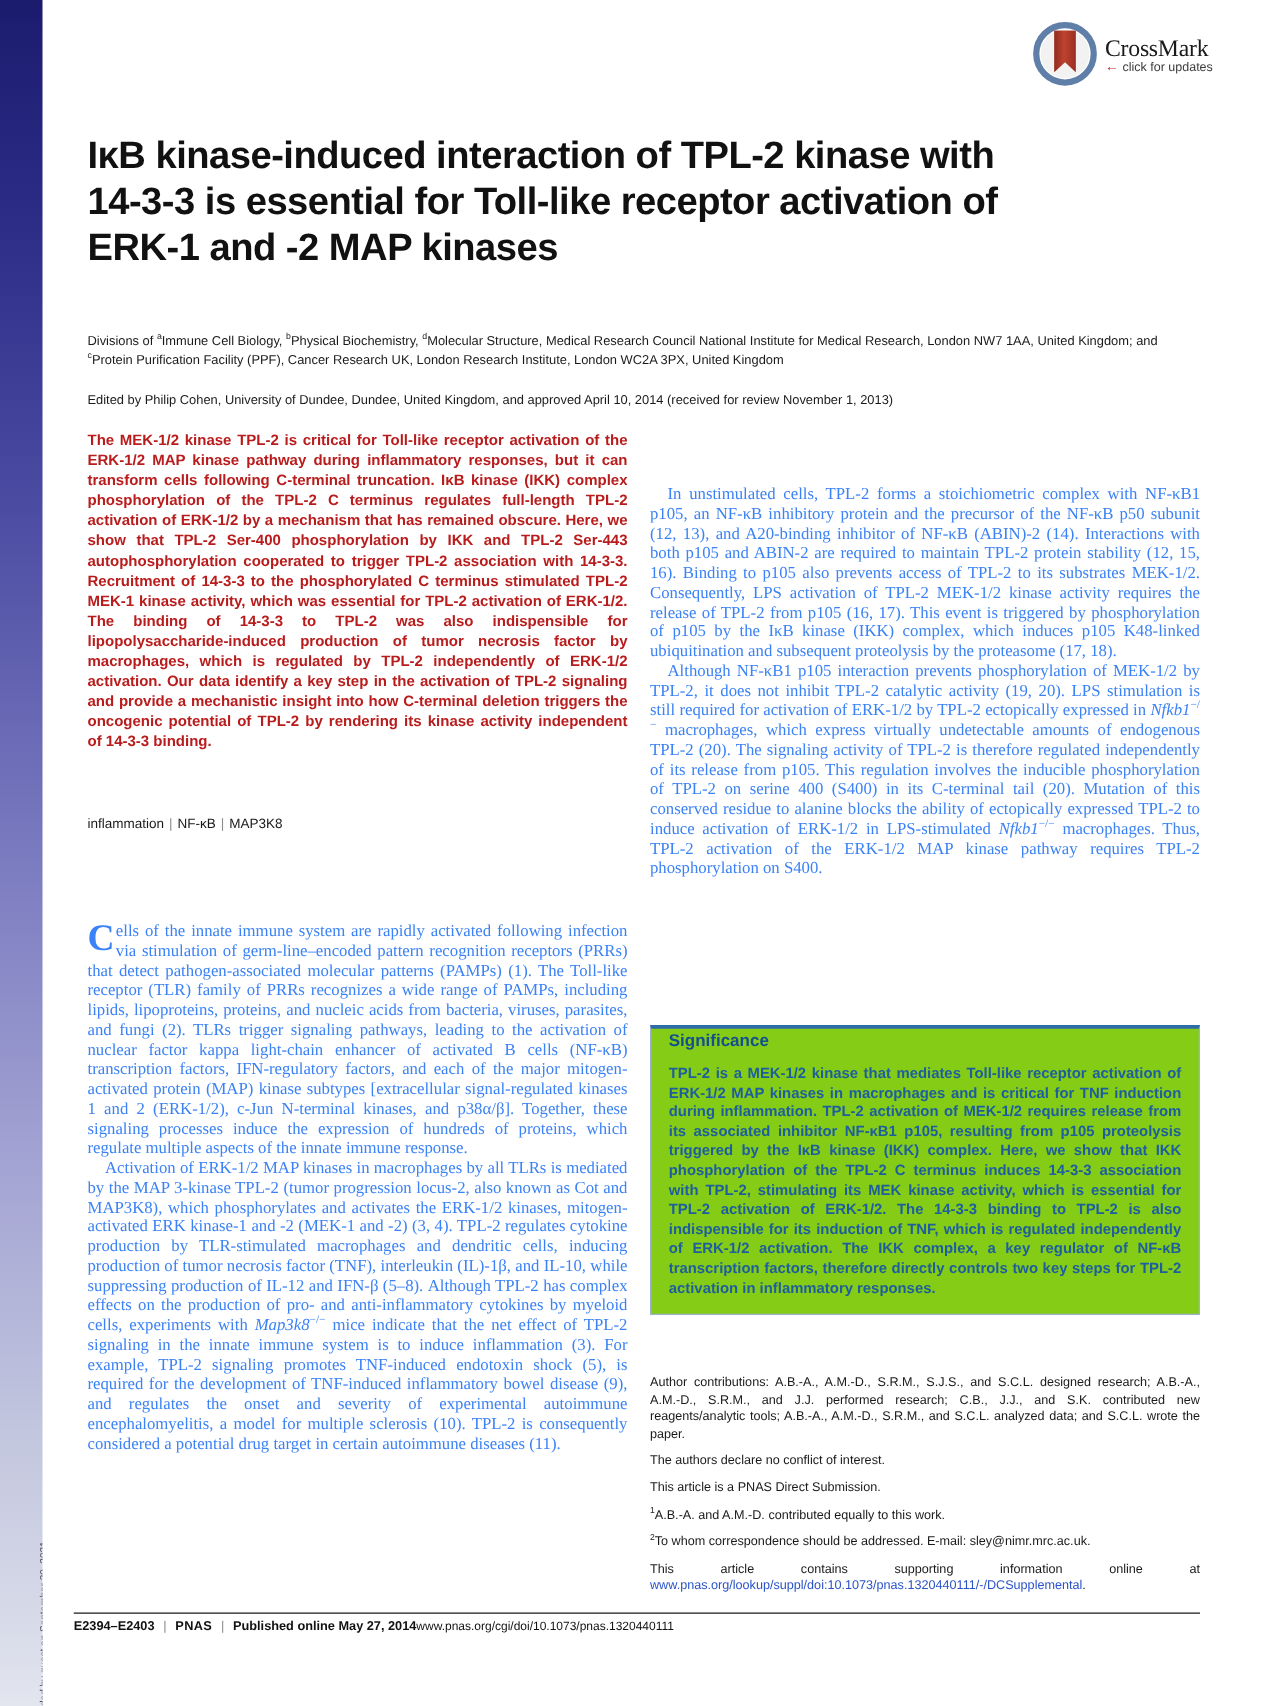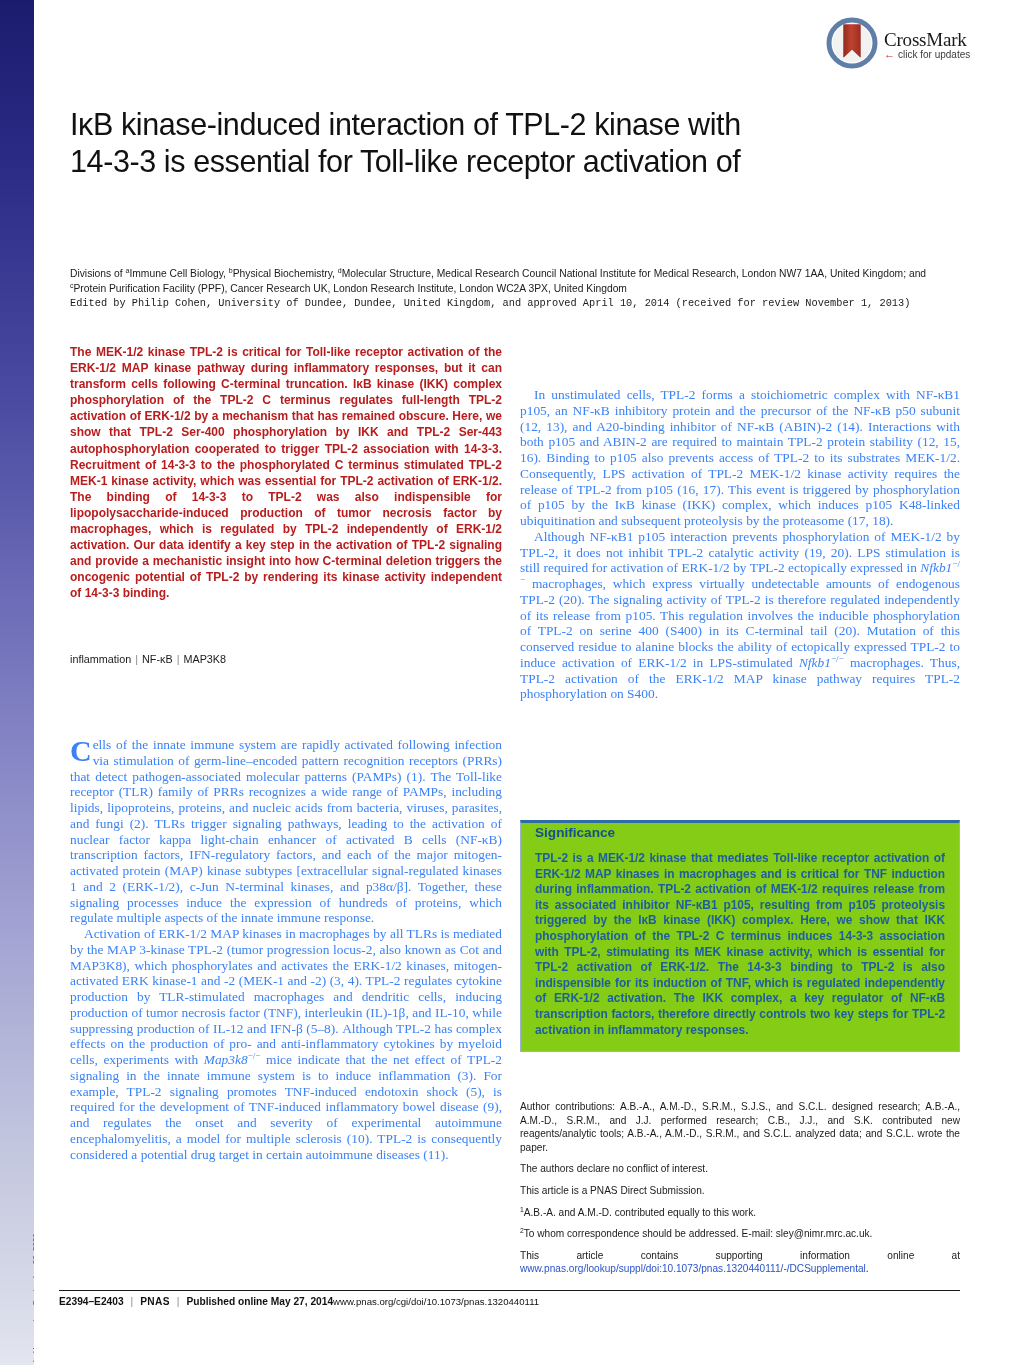--- a/index.html
+++ b/index.html
@@ -91,21 +91,21 @@
   }
   .cm-arrow { color: #b3281e; font-size: 11px; line-height: 1; }
 
   
   #title {
     position: absolute;
     left: 36px;
     top: 86px;
     width: 890px;
     font-family: "Liberation Sans", sans-serif;
-    font-weight: normal;
+    font-weight: bold;
     font-size: 30.5px;
     line-height: 37px;
     letter-spacing: -0.4px;
     color: #111;
   }
 
   #authors {
     position: absolute;
     left: 36px;
     top: 218px;
@@ -125,23 +125,23 @@
     width: 890px;
     font-family: "Liberation Sans", sans-serif;
     font-size: 10.3px;
     line-height: 14.5px;
     color: #1a1a1a;
   }
 
   #edited-by {
     position: absolute;
     left: 36px;
-    top: 296px;
+    top: 314px;
     width: 890px;
-    font-family: Liberation Mono, monospace;
+    font-family: Liberation Sans, sans-serif;
     font-size: 10.3px;
     line-height: 14px;
     color: #1a1a1a;
   }
 
   
   #abstract {
     position: absolute;
     left: 36px;
     top: 344px;
@@ -306,20 +306,21 @@
       <span id="crossmark-sub">
         <span class="cm-arrow">←</span>
         <span>click for updates</span>
       </span>
     </span>
   </div>
 
   <h1 id="title">
     <span>IκB kinase-induced interaction of TPL-2 kinase with</span><br>
     <span>14-3-3 is essential for Toll-like receptor activation of</span><br>
+    <span>ERK-1 and -2 MAP kinases</span>
   </h1>
 
 
   <div id="affiliations">Divisions of <sup>a</sup>Immune Cell Biology, <sup>b</sup>Physical Biochemistry, <sup>d</sup>Molecular Structure, Medical Research Council National Institute for Medical Research, London NW7 1AA, United Kingdom; and <sup>c</sup>Protein Purification Facility (PPF), Cancer Research UK, London Research Institute, London WC2A 3PX, United Kingdom</div>
 
   <div id="edited-by">Edited by Philip Cohen, University of Dundee, Dundee, United Kingdom, and approved April 10, 2014 (received for review November 1, 2013)</div>
 
   <div id="abstract">The MEK-1/2 kinase TPL-2 is critical for Toll-like receptor activation of the ERK-1/2 MAP kinase pathway during inflammatory responses, but it can transform cells following C-terminal truncation. IκB kinase (IKK) complex phosphorylation of the TPL-2 C terminus regulates full-length TPL-2 activation of ERK-1/2 by a mechanism that has remained obscure. Here, we show that TPL-2 Ser-400 phosphorylation by IKK and TPL-2 Ser-443 autophosphorylation cooperated to trigger TPL-2 association with 14-3-3. Recruitment of 14-3-3 to the phosphorylated C terminus stimulated TPL-2 MEK-1 kinase activity, which was essential for TPL-2 activation of ERK-1/2. The binding of 14-3-3 to TPL-2 was also indispensible for lipopolysaccharide-induced production of tumor necrosis factor by macrophages, which is regulated by TPL-2 independently of ERK-1/2 activation. Our data identify a key step in the activation of TPL-2 signaling and provide a mechanistic insight into how C-terminal deletion triggers the oncogenic potential of TPL-2 by rendering its kinase activity independent of 14-3-3 binding.</div>
 
   <div id="keywords">

